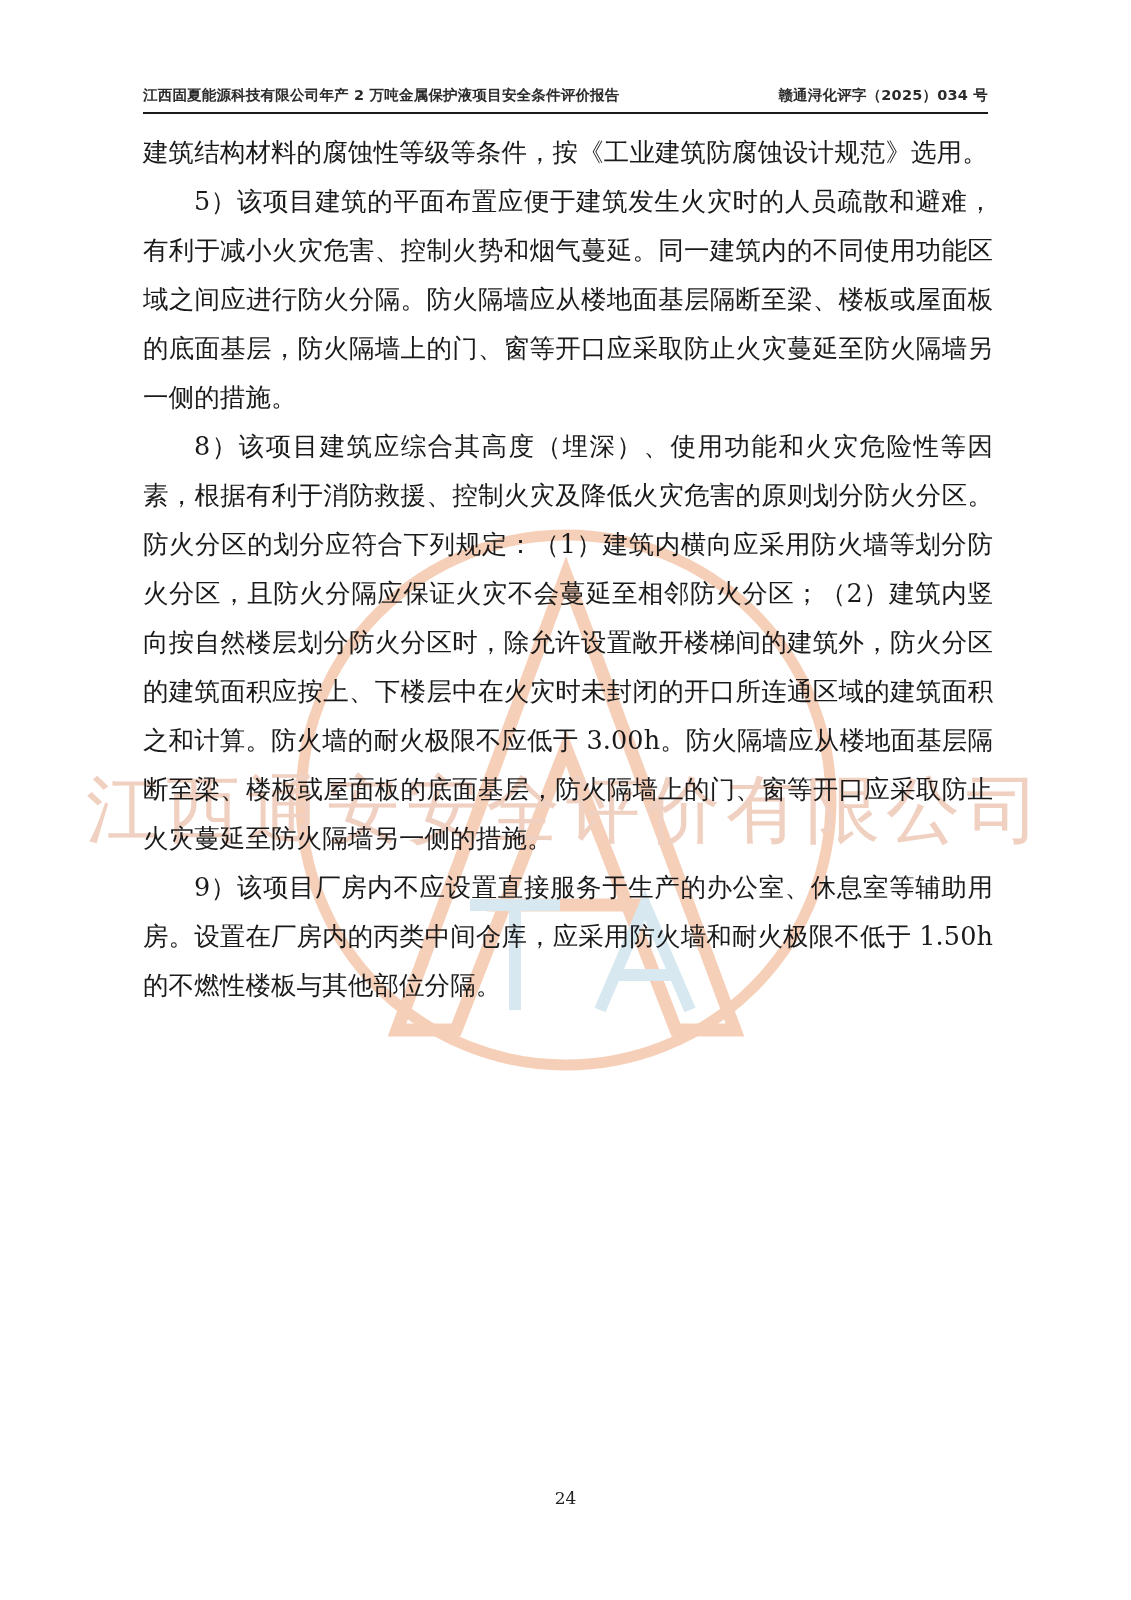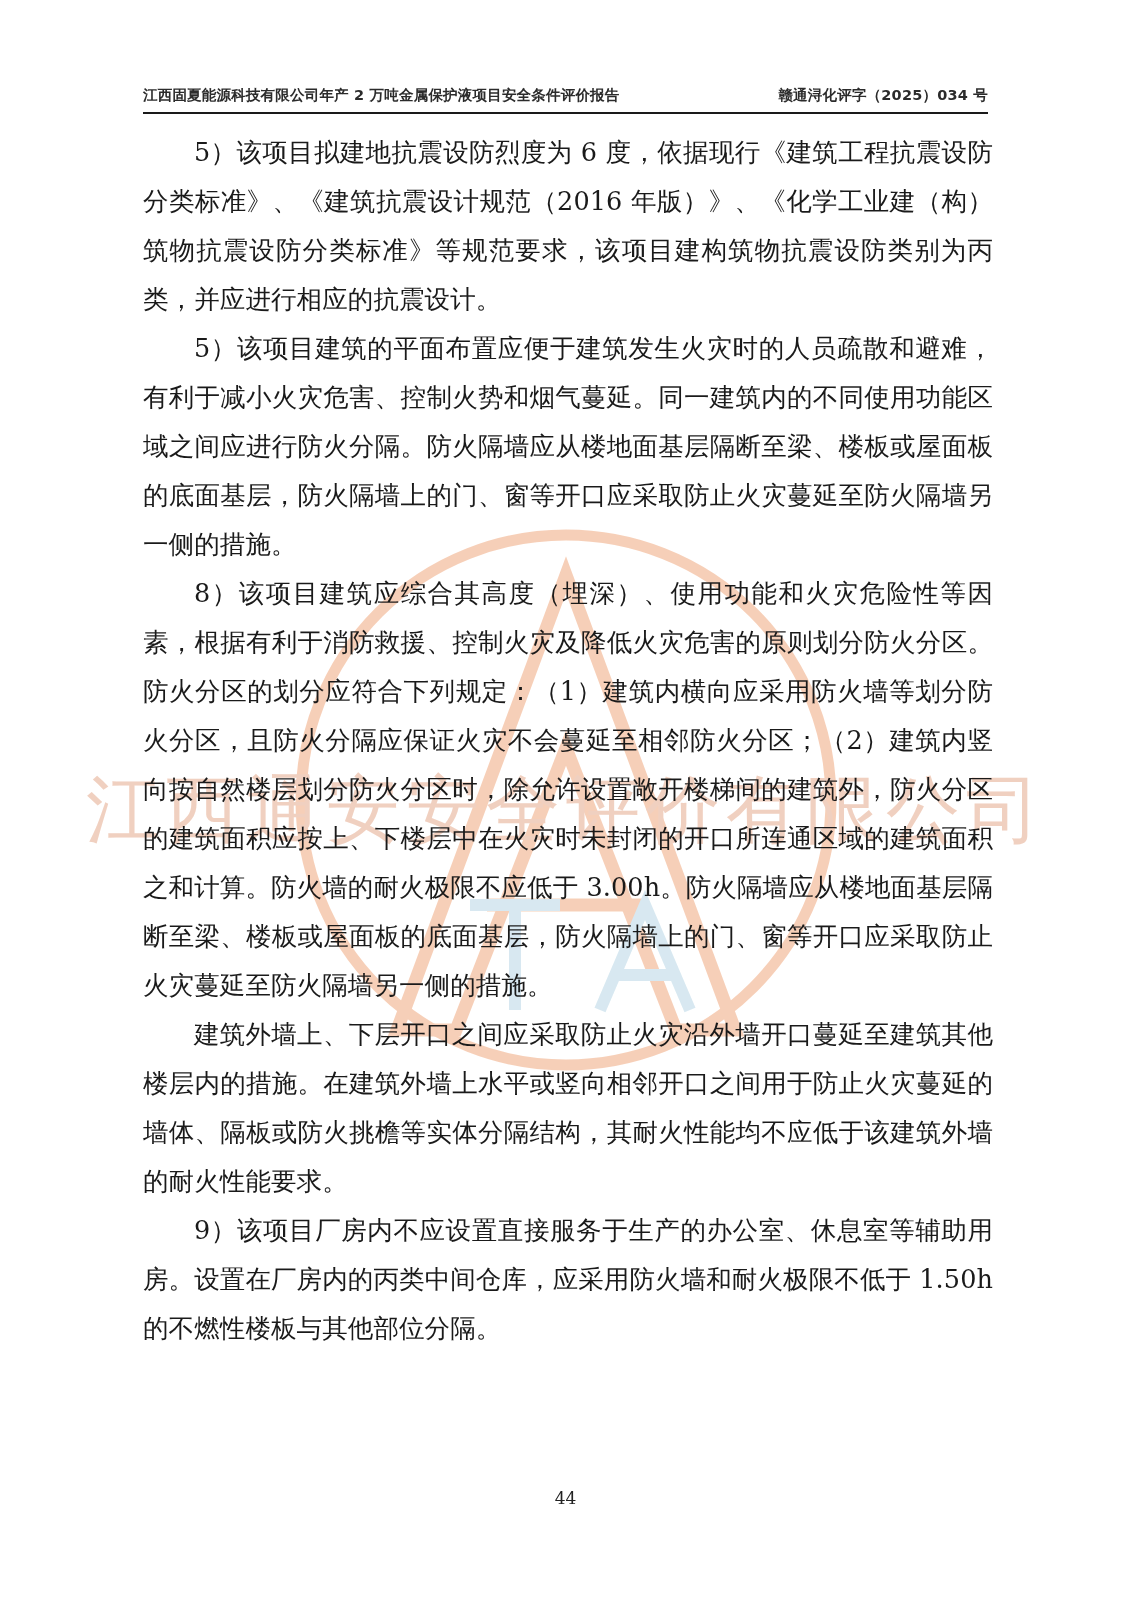--- a/index.html
+++ b/index.html
@@ -108,22 +108,21 @@
         <path d="M515 905 L515 1010"></path>
         <path d="M600 1010 L645 905 L690 1010"></path>
         <path d="M617 975 L673 975"></path>
       </g>
 
       <text x="566" y="835" text-anchor="middle" font-family="DejaVu Sans, Liberation Sans, sans-serif" font-size="74" fill="#e5ab8e" letter-spacing="6">江西通安安全评价有限公司</text>
     </g>
   </svg>
 
   <div class="body">
-    <p class="para indent">5）该项目拟建地抗震设防烈度为 6 度，依据现行《建筑工程抗震设防分类标准》、《建筑抗震设计规范（2016 年版）》、《化学工业建（构）筑物抗震设防分类标准》等规范要求，该项目建构筑物抗震设防类别为丙类，并应进行相应的抗震设计。</p>
+    <p class="para">建筑结构材料的腐蚀性等级等条件，按《工业建筑防腐蚀设计规范》选用。</p>
     <p class="para indent">5）该项目建筑的平面布置应便于建筑发生火灾时的人员疏散和避难，有利于减小火灾危害、控制火势和烟气蔓延。同一建筑内的不同使用功能区域之间应进行防火分隔。防火隔墙应从楼地面基层隔断至梁、楼板或屋面板的底面基层，防火隔墙上的门、窗等开口应采取防止火灾蔓延至防火隔墙另一侧的措施。</p>
     <p class="para indent">8）该项目建筑应综合其高度（埋深）、使用功能和火灾危险性等因素，根据有利于消防救援、控制火灾及降低火灾危害的原则划分防火分区。防火分区的划分应符合下列规定：（1）建筑内横向应采用防火墙等划分防火分区，且防火分隔应保证火灾不会蔓延至相邻防火分区；（2）建筑内竖向按自然楼层划分防火分区时，除允许设置敞开楼梯间的建筑外，防火分区的建筑面积应按上、下楼层中在火灾时未封闭的开口所连通区域的建筑面积之和计算。防火墙的耐火极限不应低于 3.00h。防火隔墙应从楼地面基层隔断至梁、楼板或屋面板的底面基层，防火隔墙上的门、窗等开口应采取防止火灾蔓延至防火隔墙另一侧的措施。</p>
-    <p class="para indent">建筑外墙上、下层开口之间应采取防止火灾沿外墙开口蔓延至建筑其他楼层内的措施。在建筑外墙上水平或竖向相邻开口之间用于防止火灾蔓延的墙体、隔板或防火挑檐等实体分隔结构，其耐火性能均不应低于该建筑外墙的耐火性能要求。</p>
     <p class="para indent">9）该项目厂房内不应设置直接服务于生产的办公室、休息室等辅助用房。设置在厂房内的丙类中间仓库，应采用防火墙和耐火极限不低于 1.50h 的不燃性楼板与其他部位分隔。</p>
   </div>
 
-  <div class="pagenum">44</div>
+  <div class="pagenum">24</div>
 
 </div>
 
 </body></html>

